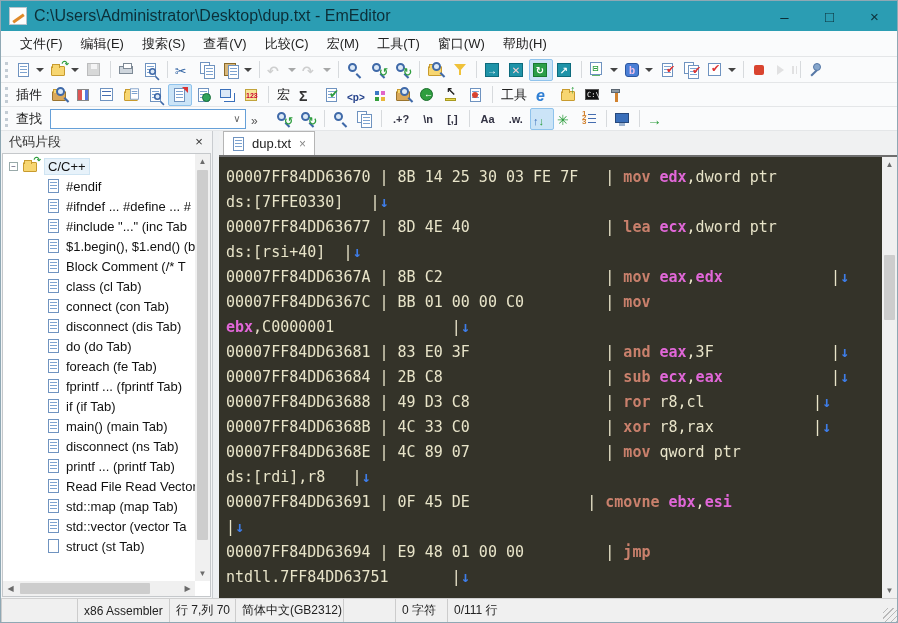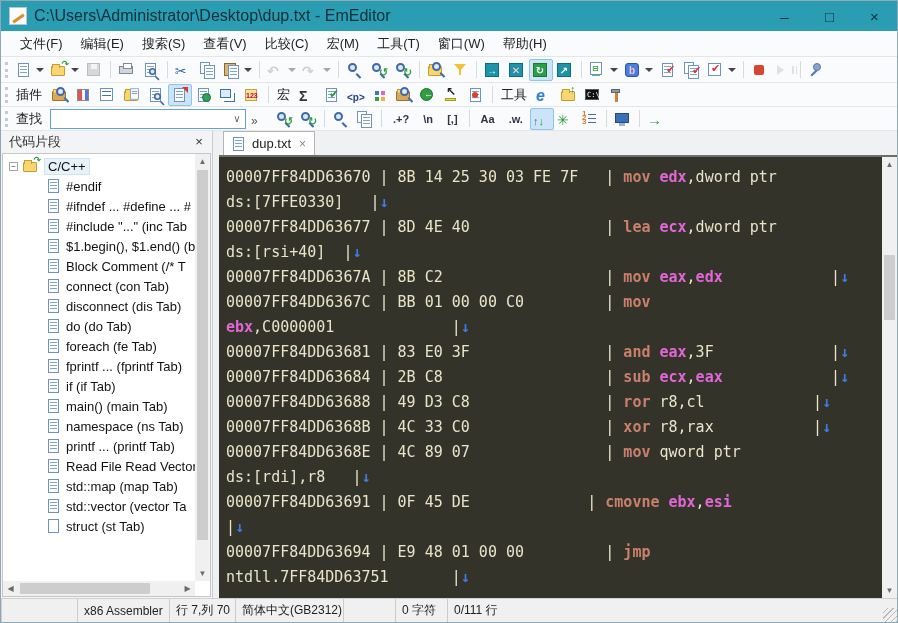--- a/index.html
+++ b/index.html
@@ -571,20 +571,28 @@
               </span>
             </span>
             <span>Block Comment  (/* T</span>
           </div>
           <div class="tree-row item">
             <span class="snip-icon">
               <span class="sh-doc" style="left:1px;top:0">
                 <i></i>
               </span>
             </span>
+            <span>class  (cl Tab)</span>
+          </div>
+          <div class="tree-row item">
+            <span class="snip-icon">
+              <span class="sh-doc" style="left:1px;top:0">
+                <i></i>
+              </span>
+            </span>
             <span>connect  (con Tab)</span>
           </div>
           <div class="tree-row item">
             <span class="snip-icon">
               <span class="sh-doc" style="left:1px;top:0">
                 <i></i>
               </span>
             </span>
             <span>disconnect  (dis Tab)</span>
           </div>
@@ -627,21 +635,21 @@
               </span>
             </span>
             <span>main()  (main Tab)</span>
           </div>
           <div class="tree-row item">
             <span class="snip-icon">
               <span class="sh-doc" style="left:1px;top:0">
                 <i></i>
               </span>
             </span>
-            <span>namespace  (ns Tab)</span>
+            <span>disconnect  (ns Tab)</span>
           </div>
           <div class="tree-row item">
             <span class="snip-icon">
               <span class="sh-doc" style="left:1px;top:0">
                 <i></i>
               </span>
             </span>
             <span>printf ...  (printf Tab)</span>
           </div>
           <div class="tree-row item">

